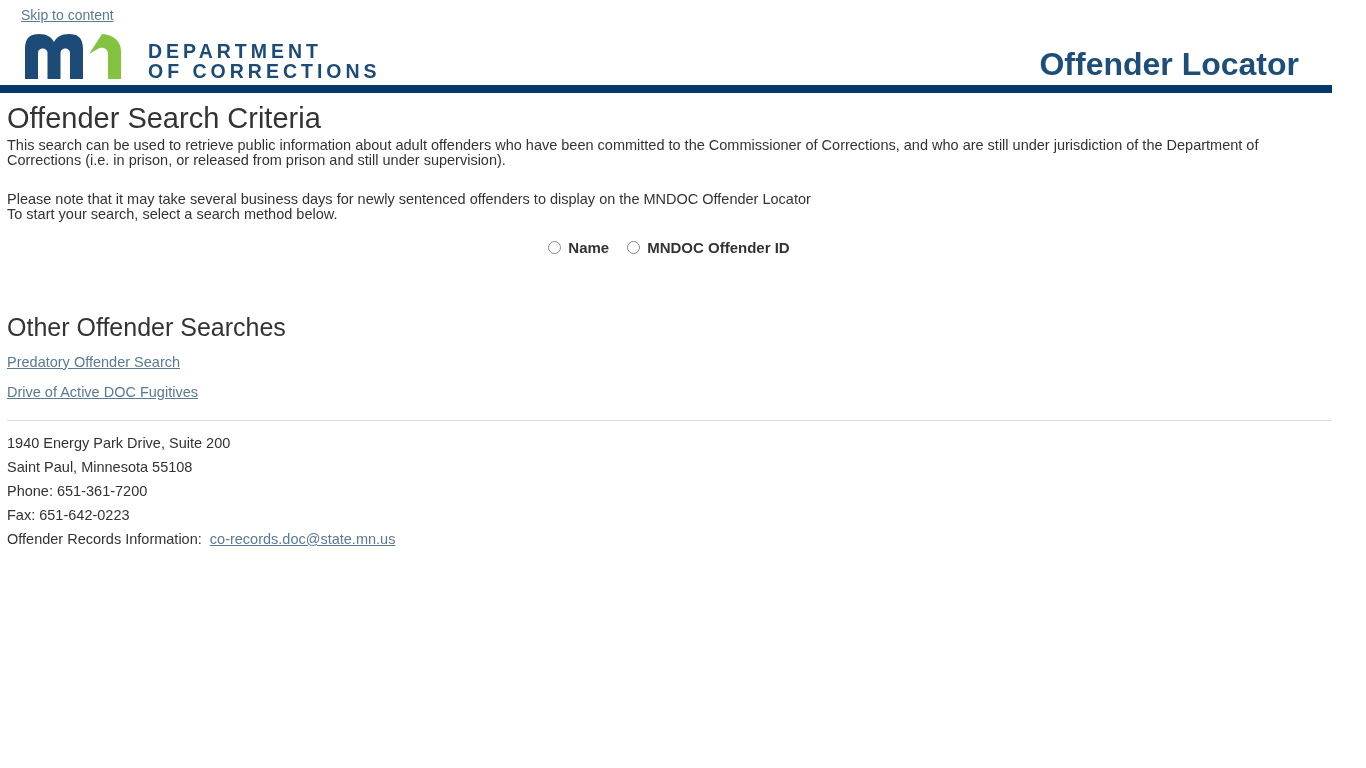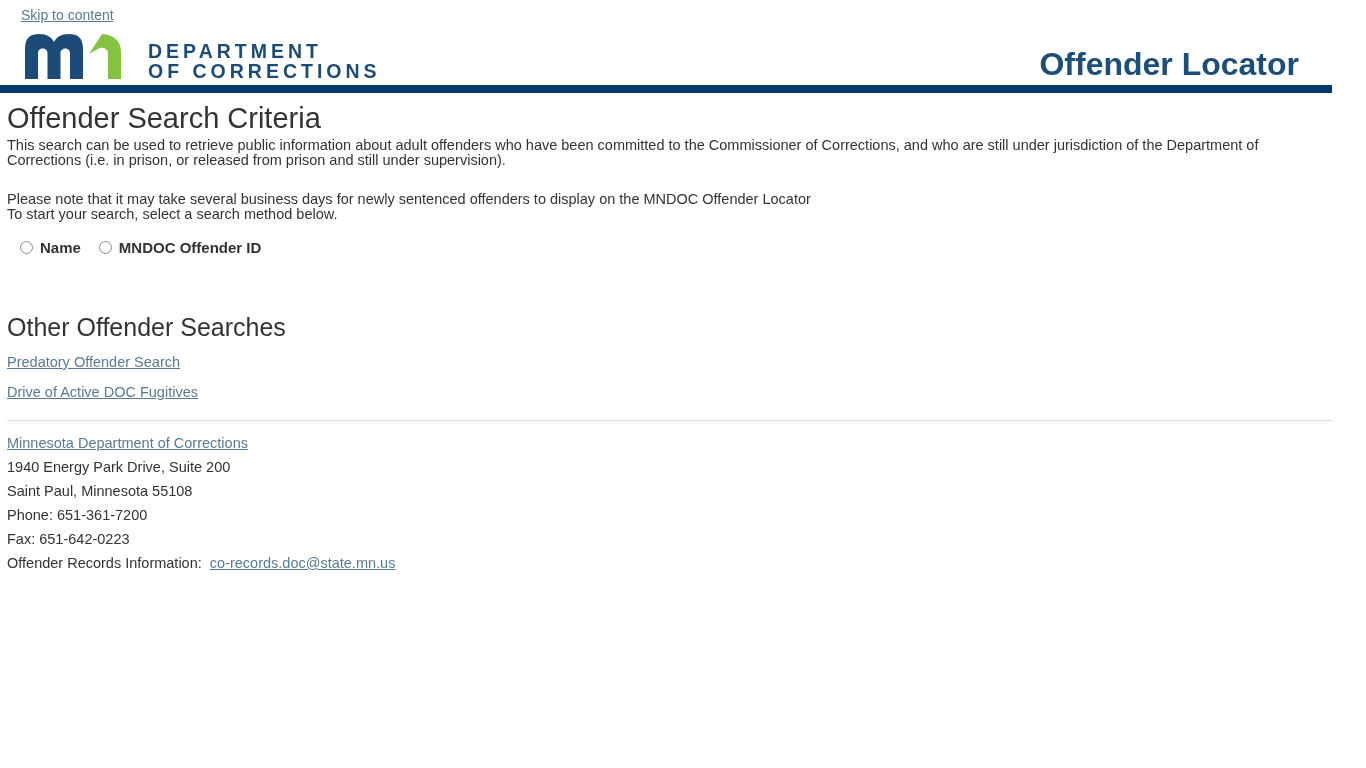--- a/index.html
+++ b/index.html
@@ -55,21 +55,21 @@
   }
   p.body-text {
     margin: 0 0 0 0;
     font-size: 14.5px;
     line-height: 15px;
   }
   p.intro { margin-top: 2px; max-width: 1322px; }
   p.note { margin-top: 24px; }
   p.instruction { }
 
-  .radio-row { margin: 17px 0 0 13px; display: flex; align-items: center; }
+  .radio-row { margin: 17px 0 0 13px; display: flex; align-items: center; justify-content: center; }
   .radio-option { display: flex; align-items: center; cursor: pointer; }
   .radio-option + .radio-option { margin-left: 18px; }
   input.radio {
     -webkit-appearance: none; appearance: none;
     width: 13px; height: 13px;
     border: 1px solid #8a8a8a;
     border-radius: 50%;
     background: #fff;
     margin: 0 7px 0 0;
     cursor: pointer;
@@ -143,23 +143,20 @@
     <p class="other-link-line">
       <a href="#">Predatory Offender Search</a>
     </p>
     <p class="other-link-line second">
       <a href="#">Drive of Active DOC Fugitives</a>
     </p>
 
     <hr class="divider">
 
     <div class="footer">
-      <div class="line">
-        <a href="#">Minnesota Department of Corrections</a>
-      </div>
       <div class="line">1940 Energy Park Drive, Suite 200</div>
       <div class="line">Saint Paul, Minnesota 55108</div>
       <div class="line">Phone: 651-361-7200</div>
       <div class="line">Fax: 651-642-0223</div>
       <div class="line">
         <span>Offender Records Information:</span>
         <a href="#" class="email-link">co-records.doc@state.mn.us</a>
       </div>
     </div>
 

